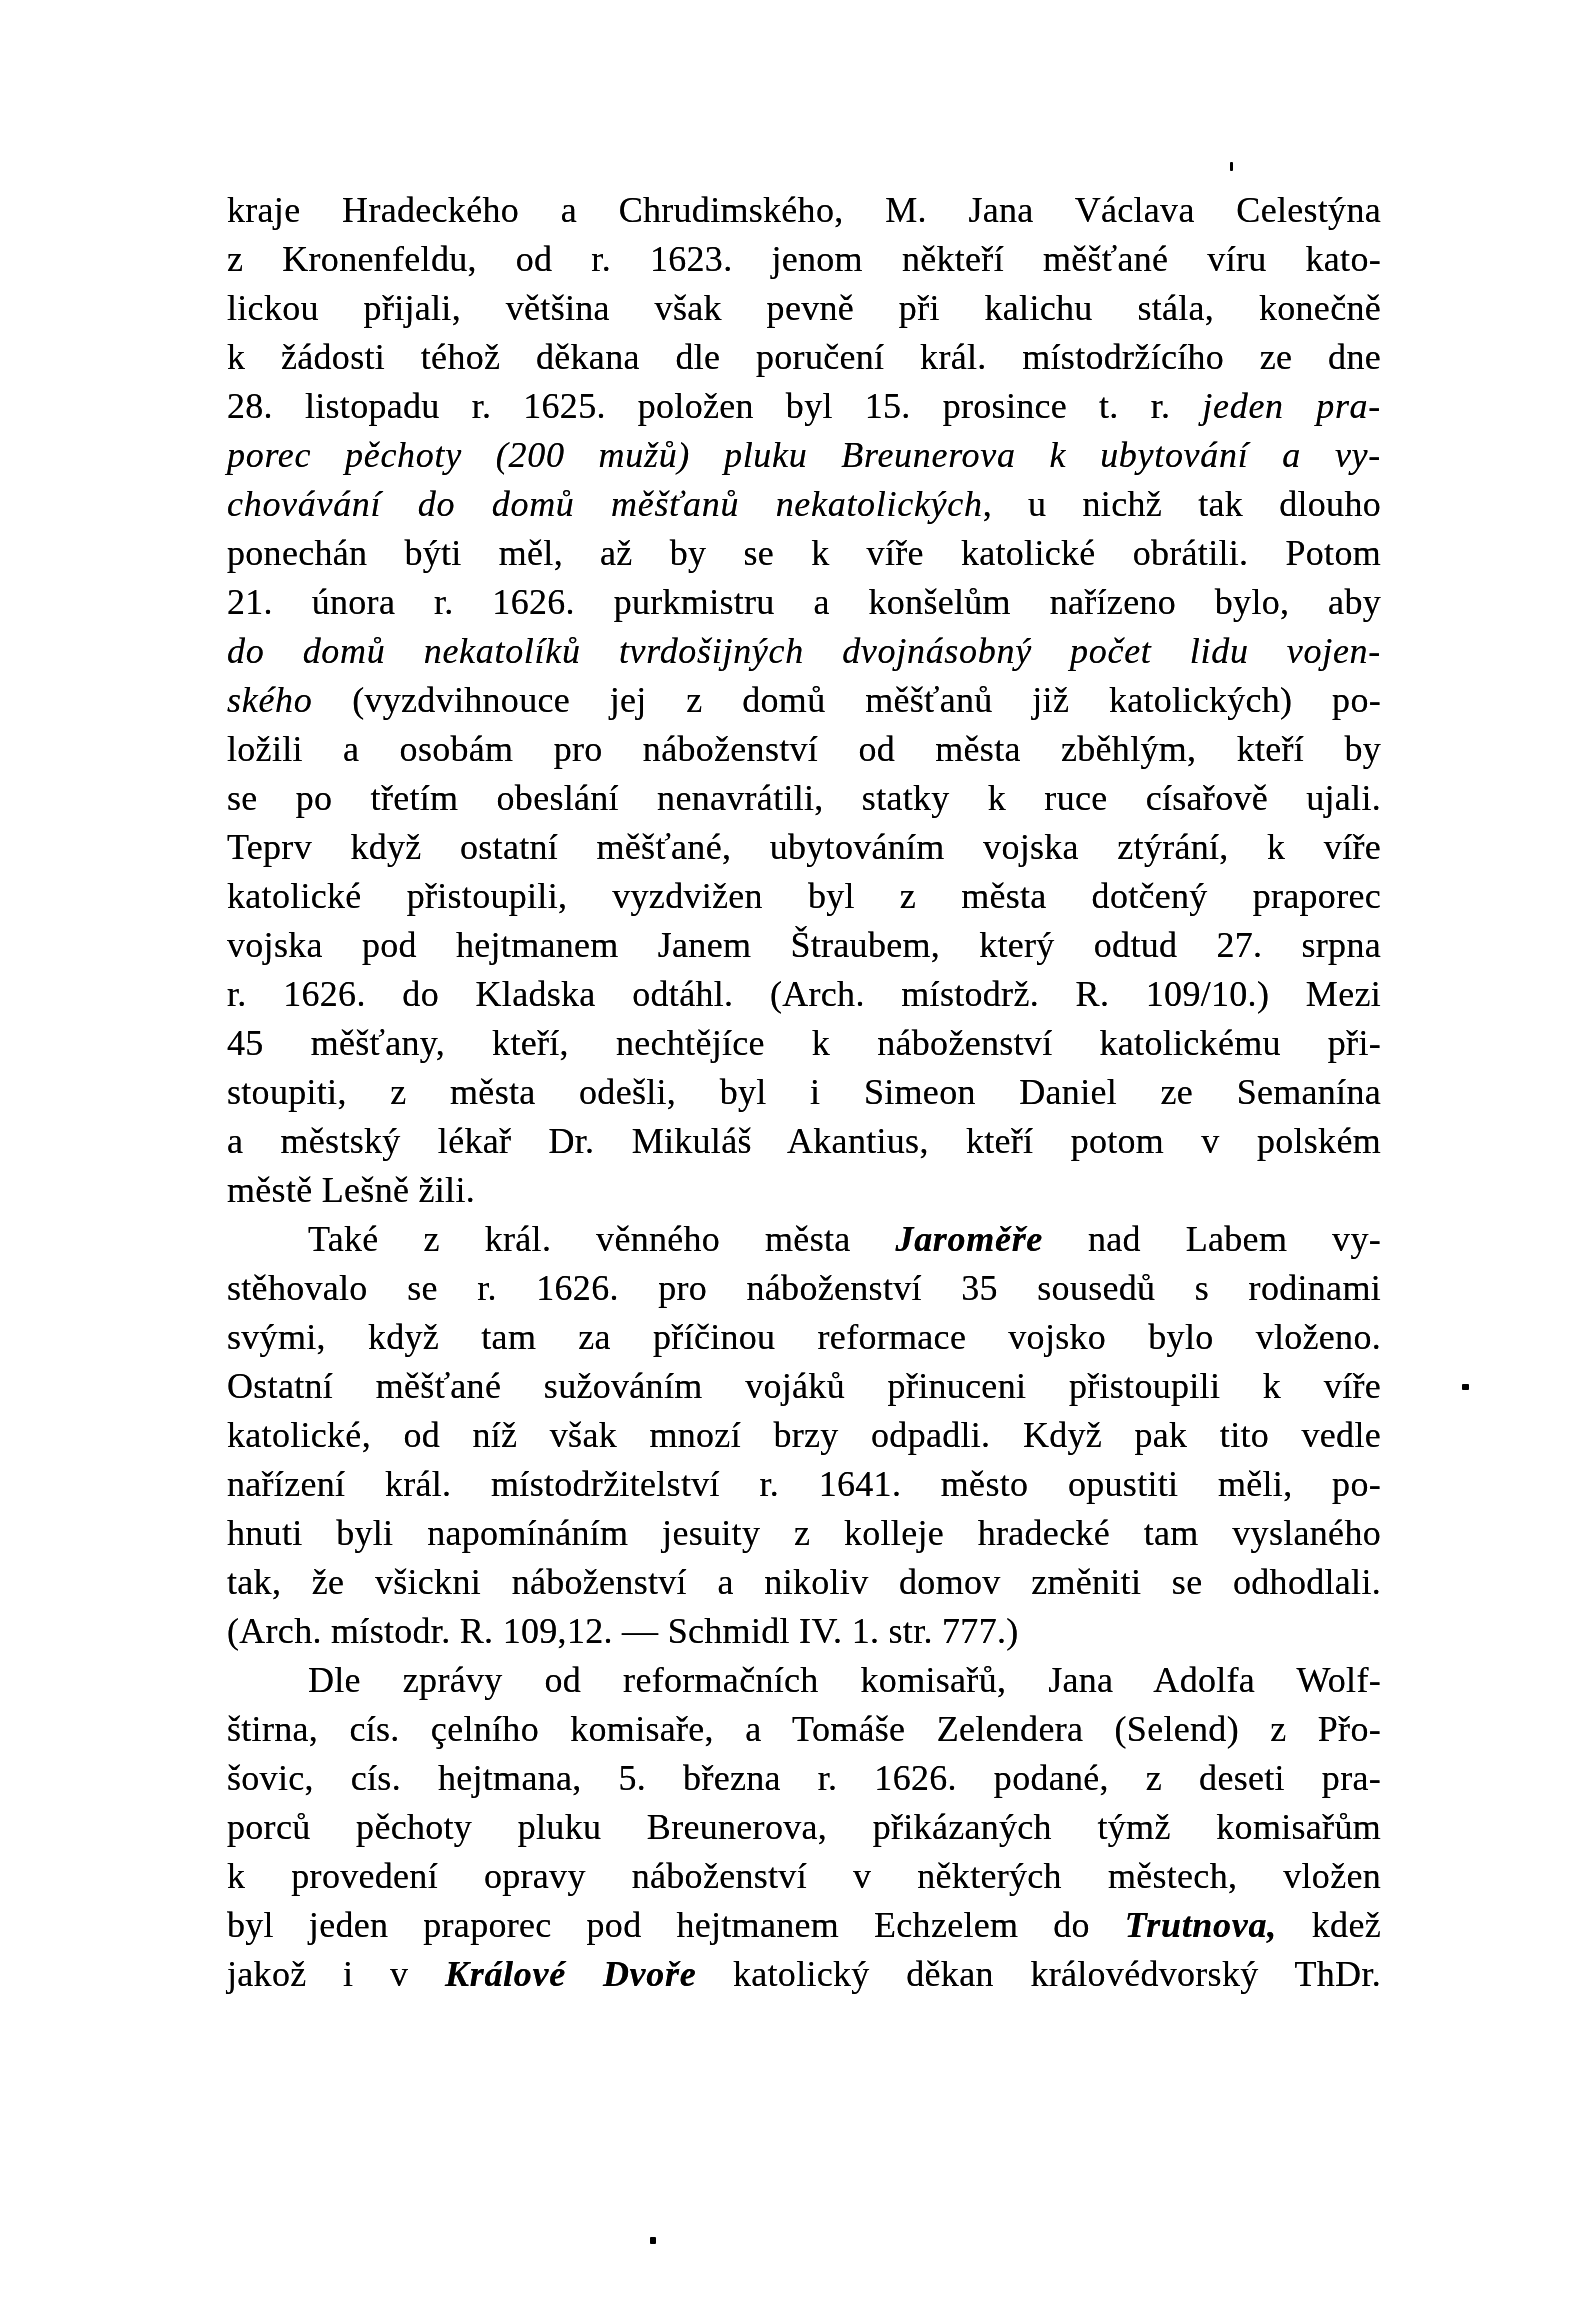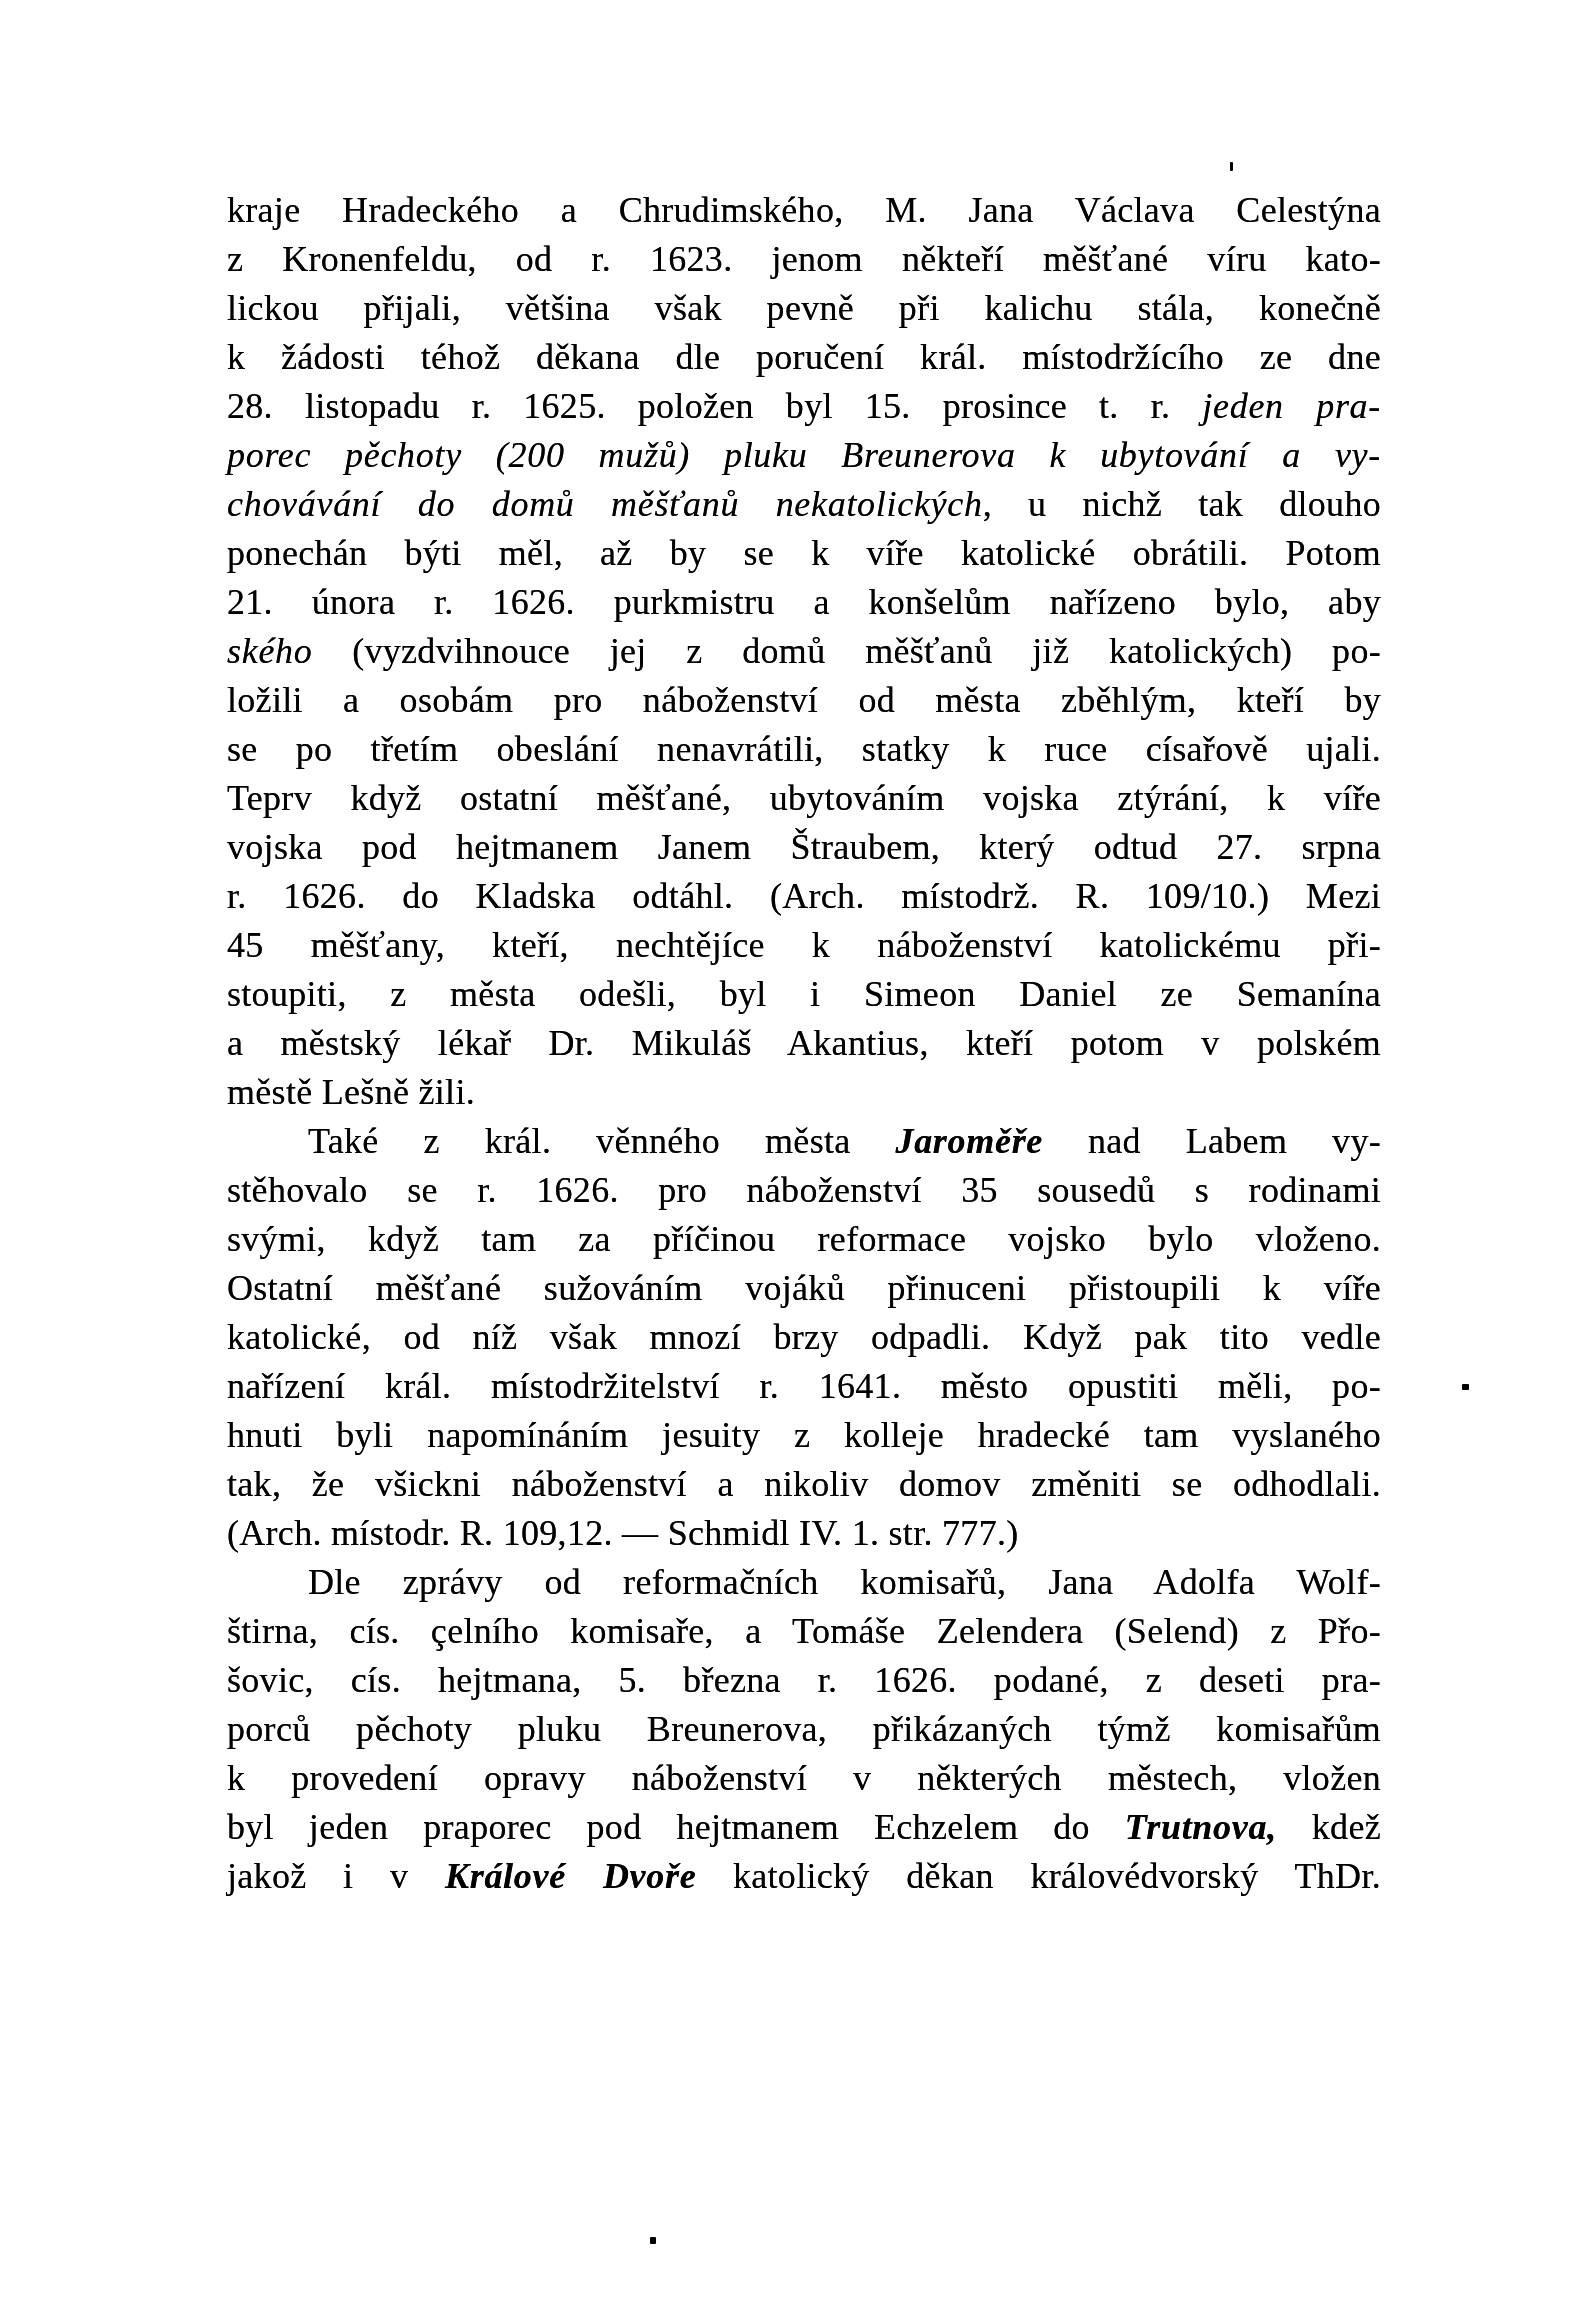--- a/index.html
+++ b/index.html
@@ -54,24 +54,26 @@
   <div class="text-block">
       <div class="line"><span class="ro">kraje Hradeckého a Chrudimského, M. Jana Václava Celestýna</span></div>
       <div class="line"><span class="ro">z Kronenfeldu, od r. 1623. jenom někteří měšťané víru kato-</span></div>
       <div class="line"><span class="ro">lickou přijali, většina však pevně při kalichu stála, konečně</span></div>
       <div class="line"><span class="ro">k žádosti téhož děkana dle poručení král. místodržícího ze dne</span></div>
       <div class="line"><span class="ro">28. listopadu r. 1625. položen byl 15. prosince t. r. </span><span class="it">jeden pra-</span></div>
       <div class="line"><span class="it">porec pěchoty (200 mužů) pluku Breunerova k ubytování a vy-</span></div>
       <div class="line"><span class="it">chovávání do domů měšťanů nekatolických</span><span class="ro">, u nichž tak dlouho</span></div>
       <div class="line"><span class="ro">ponechán býti měl, až by se k víře katolické obrátili. Potom</span></div>
       <div class="line"><span class="ro">21. února r. 1626. purkmistru a konšelům nařízeno bylo, aby</span></div>
+      <div class="line"><span class="it">do domů nekatolíků tvrdošijných dvojnásobný počet lidu vojen-</span></div>
       <div class="line"><span class="it">ského</span><span class="ro"> (vyzdvihnouce jej z domů měšťanů již katolických) po-</span></div>
       <div class="line"><span class="ro">ložili a osobám pro náboženství od města zběhlým, kteří by</span></div>
       <div class="line"><span class="ro">se po třetím obeslání nenavrátili, statky k ruce císařově ujali.</span></div>
       <div class="line"><span class="ro">Teprv když ostatní měšťané, ubytováním vojska ztýrání, k víře</span></div>
+      <div class="line"><span class="ro">katolické přistoupili, vyzdvižen byl z města dotčený praporec</span></div>
       <div class="line"><span class="ro">vojska pod hejtmanem Janem Štraubem, který odtud 27. srpna</span></div>
       <div class="line"><span class="ro">r. 1626. do Kladska odtáhl. (Arch. místodrž. R. 109/10.) Mezi</span></div>
       <div class="line"><span class="ro">45 měšťany, kteří, nechtějíce k náboženství katolickému při-</span></div>
       <div class="line"><span class="ro">stoupiti, z města odešli, byl i Simeon Daniel ze Semanína</span></div>
       <div class="line"><span class="ro">a městský lékař Dr. Mikuláš Akantius, kteří potom v polském</span></div>
       <div class="line left"><span class="ro">městě Lešně žili.</span></div>
       <div class="line indent"><span class="ro">Také z král. věnného města </span><span class="bit">Jaroměře</span><span class="ro"> nad Labem vy-</span></div>
       <div class="line"><span class="ro">stěhovalo se r. 1626. pro náboženství 35 sousedů s rodinami</span></div>
       <div class="line"><span class="ro">svými, když tam za příčinou reformace vojsko bylo vloženo.</span></div>
       <div class="line"><span class="ro">Ostatní měšťané sužováním vojáků přinuceni přistoupili k víře</span></div>

